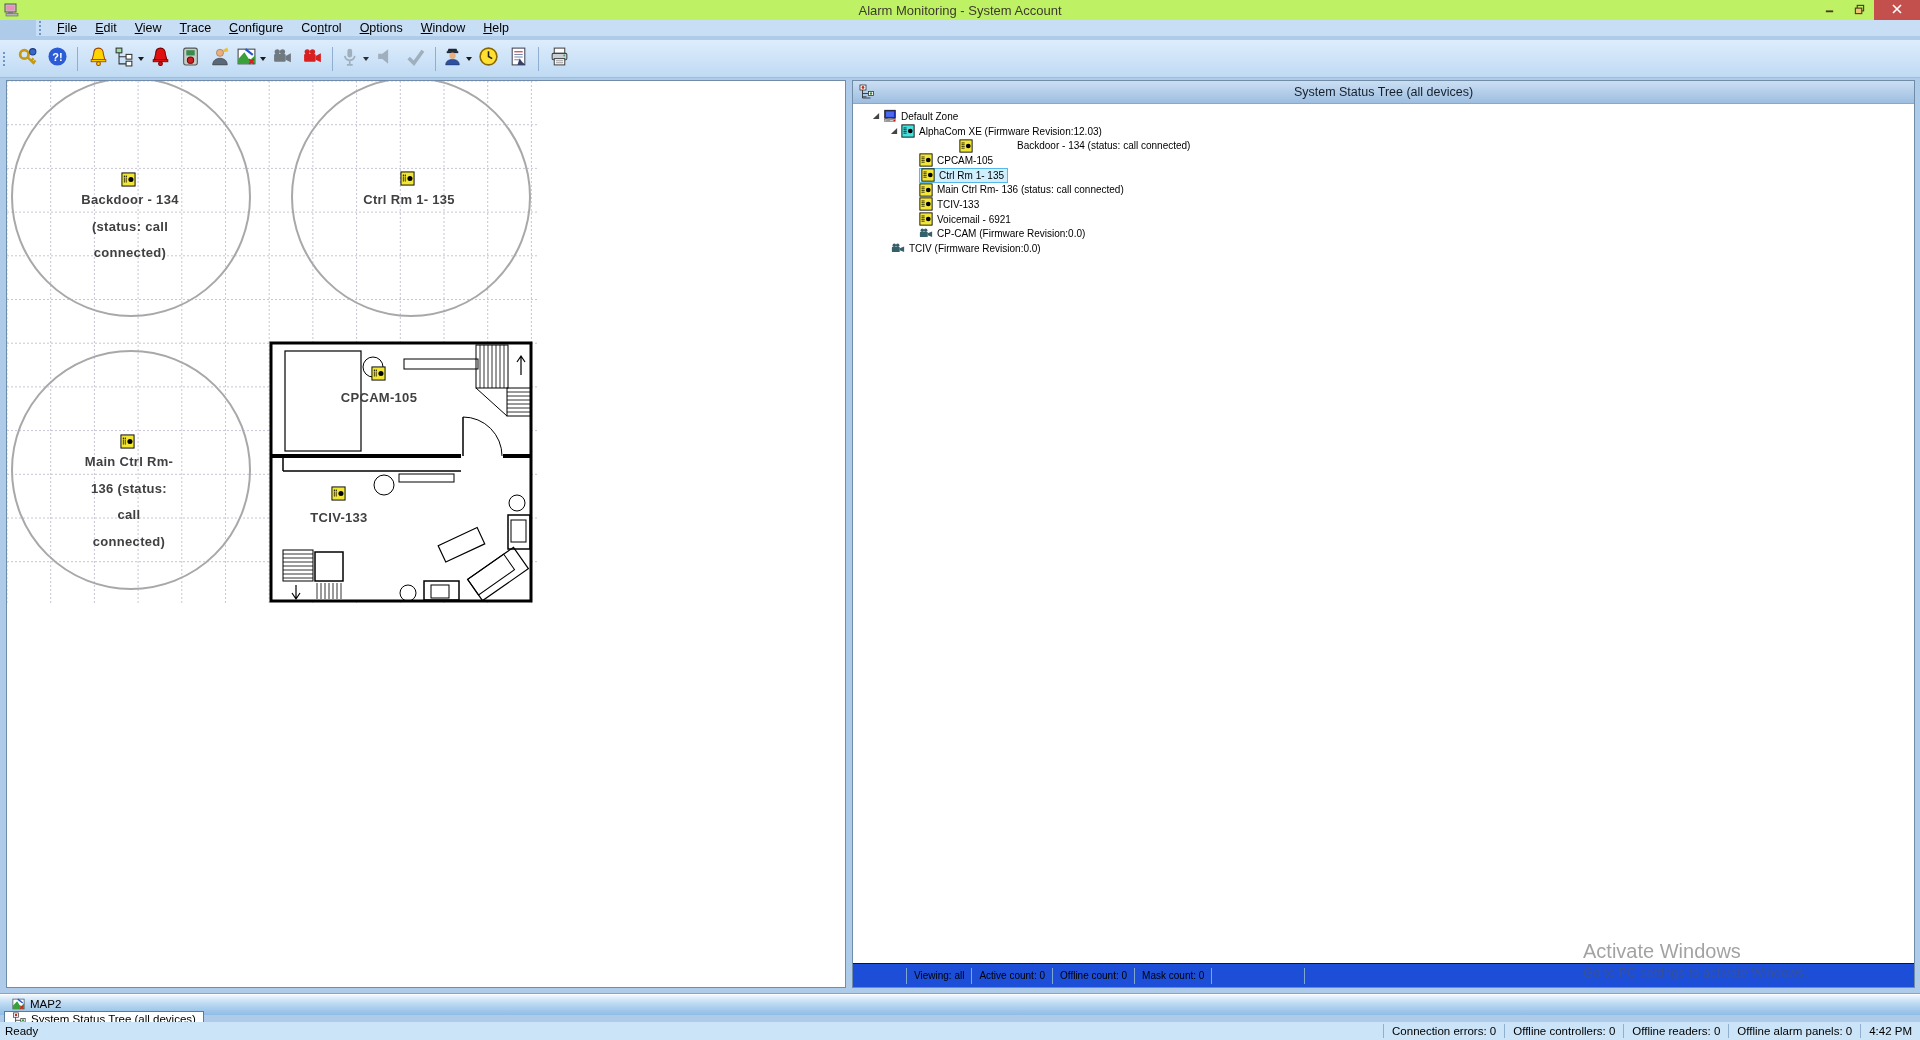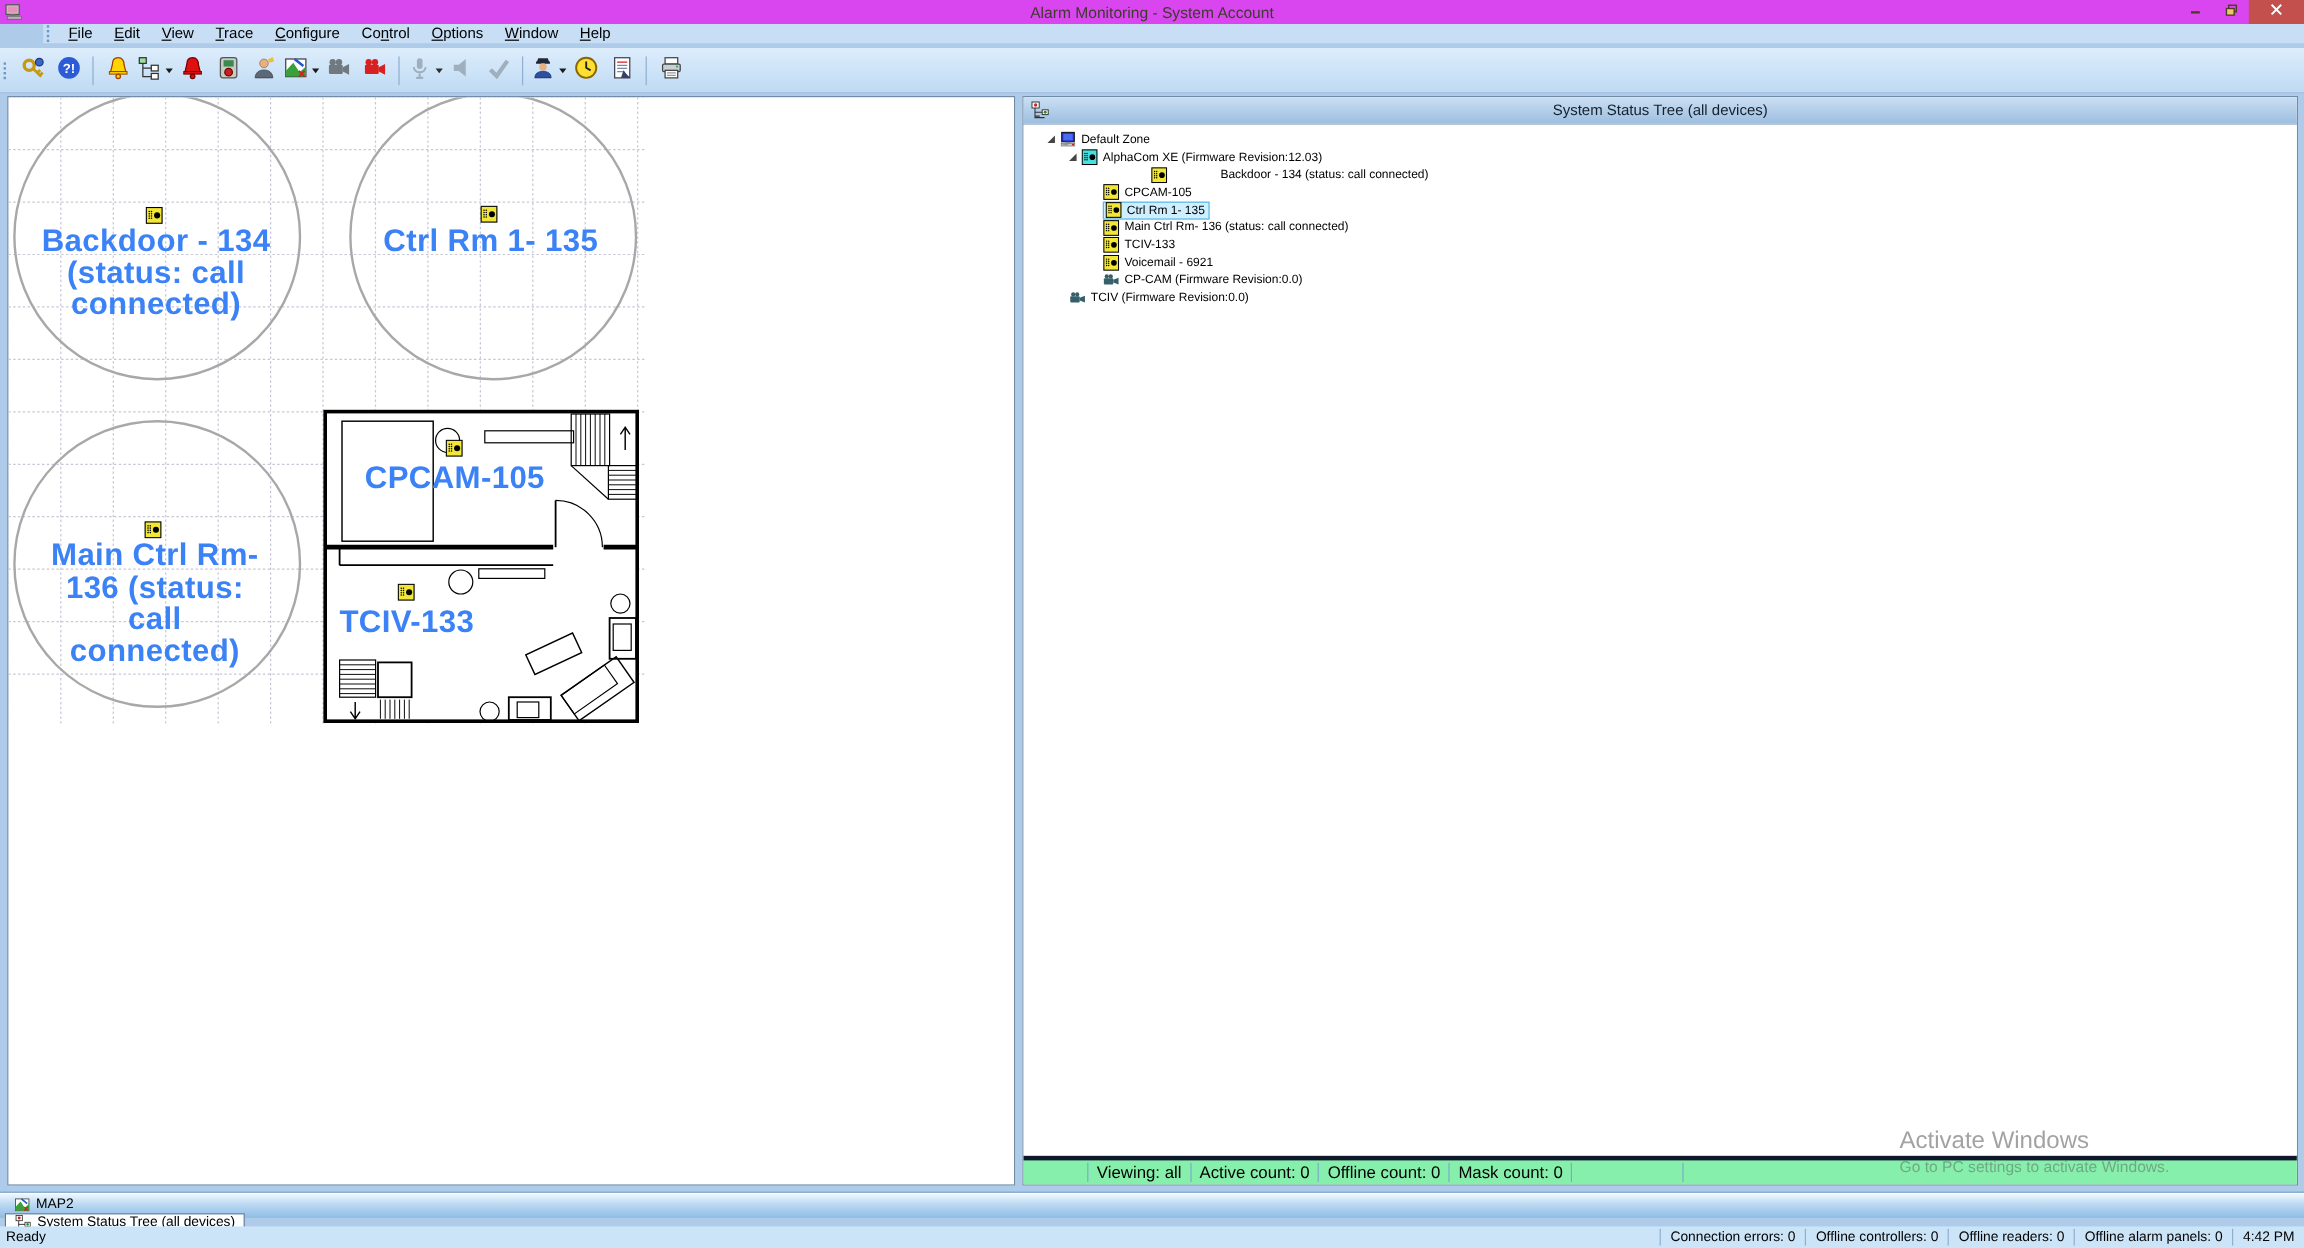--- a/index.html
+++ b/index.html
@@ -1,21 +1,21 @@
 <!DOCTYPE html>
 <html><head>
 <meta charset="utf-8">
 <style>
   * { margin:0; padding:0; box-sizing:border-box; }
   html,body { width:1920px; height:1040px; overflow:hidden; background:#000; }
   body { font-family:"Liberation Sans", sans-serif; }
   .app { position:relative; width:1920px; height:1040px; background:#AECBE9; overflow:hidden; }
 
   
-  .titlebar { position:absolute; left:0; top:0; width:100%; height:20px; background:#d946ef; display:flex; align-items:center; }
+  .titlebar { position:absolute; left:0; top:0; width:100%; height:20px; background:#bef264; display:flex; align-items:center; }
   .app-icon { width:16px; height:14px; margin-left:4px; }
   .titlebar .title { position:absolute; left:0; right:0; text-align:center; font-size:13px; color:#3E3A2E; }
   .winbtns { position:absolute; right:0; top:0; height:20px; display:flex; }
   .winbtn { width:30px; height:20px; display:flex; align-items:center; justify-content:center; }
   .winbtn.close { width:46px; background:#C4504E; }
 
   
   .menubar { position:absolute; left:0; top:20px; width:100%; height:16px; background:#C7DEF5; display:flex; align-items:center; font-size:12.5px; color:#000;margin-left:36px; }
   .grip { width:3px; height:14px; border-left:2px dotted #6E96C8; margin:0 6px 0 3px; }
   .menu-item { padding:2px 9px; cursor:default; }
@@ -31,36 +31,36 @@
 
   
   .client { position:absolute; left:0; top:78px; width:1920px; height:915px; background:#AECBE9; }
 
   
   .map-window { position:absolute; left:6px; top:2px; width:840px; height:908px; background:#fff; border:1px solid #708CA6; overflow:hidden; }
   #map-svg { position:absolute; left:0; top:0; }
   #map-overlay { position:absolute; left:0; top:0; width:100%; height:100%; }
   .map-marker { position:absolute; width:15px; height:15px; }
   .map-marker svg { width:15px; height:15px; display:block; }
-  .map-label { position:absolute; text-align:center; font-weight:700; font-size:26px; line-height:26.5px; color:#3b82f6; letter-spacing:.3px; }
+  .map-label { position:absolute; text-align:center; font-weight:700; font-size:13px; line-height:26.5px; color:#404040; letter-spacing:.3px; }
 
   
   .tree-window { position:absolute; left:852px; top:2px; width:1063px; height:908px; border:1px solid #708CA6; display:flex; flex-direction:column; background:#fff; }
   .tree-header { height:23px; background:linear-gradient(#CBDFF3,#9DBEE0); display:flex; align-items:center; position:relative; border-bottom:1px solid #8FA8C2; flex:0 0 auto; }
   .tree-header .th-icon { margin-left:6px; width:16px; height:16px; }
   .tree-header .th-title { position:absolute; left:0; right:0; text-align:center; font-size:12.5px; color:#15202E; }
   .tree-body { flex:1 1 auto; background:#fff; padding-top:5px; overflow:hidden; position:relative; }
   .tree-row { display:flex; align-items:center; height:14.7px; font-size:10px; color:#000; white-space:nowrap; }
   .expander { width:14px; height:11px; display:flex; align-items:center; justify-content:center; flex:0 0 auto; }
   .expander svg { width:8px; height:8px; }
   .node-icon { width:14px; height:14px; margin-right:4px; flex:0 0 auto; }
   .node-icon svg { width:14px; height:14px; display:block; }
   .selbox { display:flex; align-items:center; background:#CFEFFF; border:1px solid #58B8E8; padding:0 3px 0 1px; height:15px; }
   .selbox .node-icon { margin-right:4px; }
-  .tree-footer { height:24px; background:#86efac; border-top:4px solid #0f172a; display:flex; align-items:center; font-size:14px; color:#000; flex:0 0 auto; }
+  .tree-footer { height:24px; background:#1d4ed8; border-top:1px solid #0f172a; display:flex; align-items:center; font-size:10px; color:#000; flex:0 0 auto; }
   .vsep { width:1px; height:16px; background:#7FA8D0; flex:0 0 auto; }
   .tf-cell { padding:0 7px; white-space:nowrap; }
   .tf-spacer { width:53px; flex:0 0 auto; }
   .tf-empty { width:92px; flex:0 0 auto; }
   .tf-fill { flex:1 1 auto; }
 
   
   .watermark { position:absolute; left:1583px; top:862px; z-index:40; pointer-events:none; }
   .watermark .w1 { font-size:20px; color:rgba(85,85,85,.55); }
   .watermark .w2 { font-size:13px; color:rgba(85,85,85,.45); margin-top:2px; }

